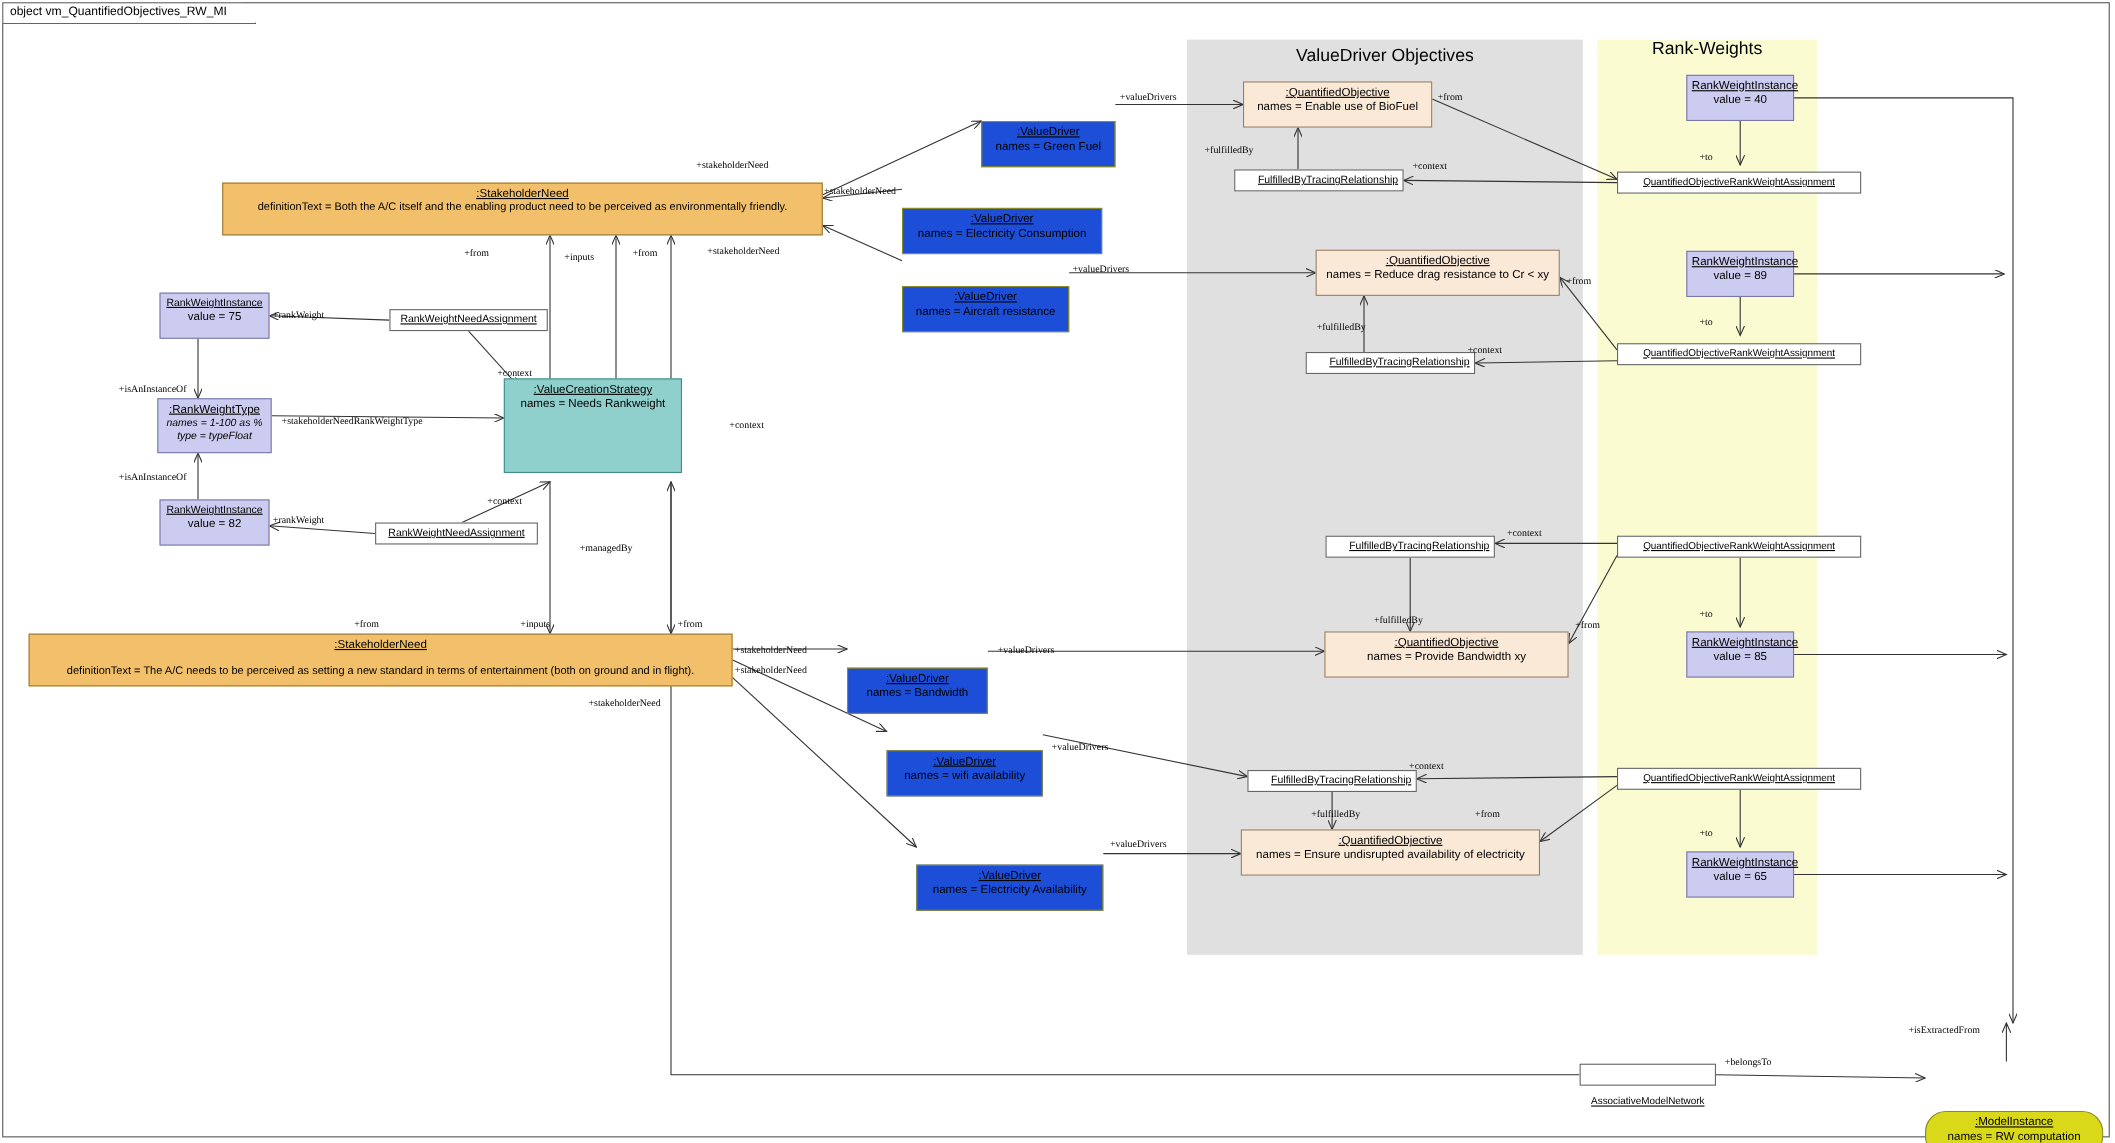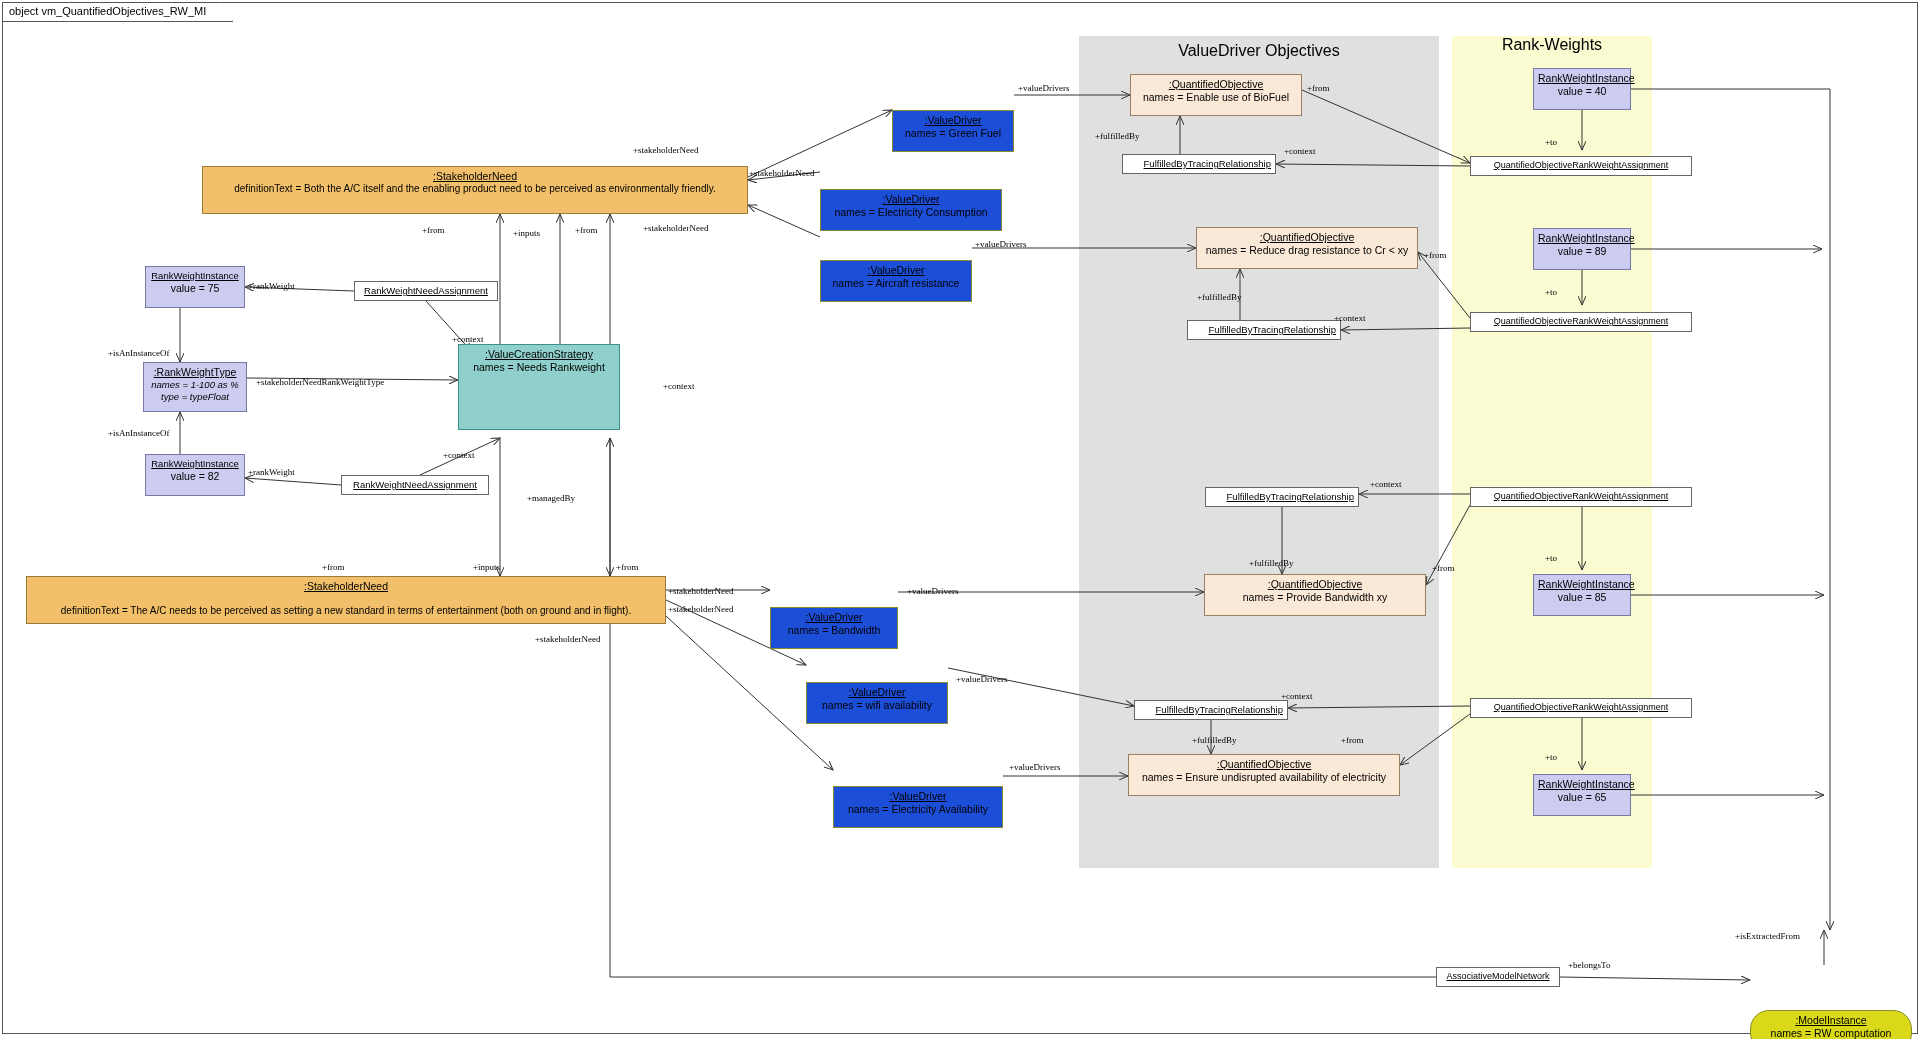--- a/index.html
+++ b/index.html
@@ -265,21 +265,21 @@
     <span class="t">:QuantifiedObjective</span>
     <span class="a">names = Ensure undisrupted availability of electricity</span>
   </div>
 
   <div class="node rw" style="left:1533px;top:774px;width:98px;height:42px;">
     <span class="t">RankWeightInstance</span>
     <span class="a">value = 65</span>
   </div>
 
   <div class="node rwa" style="left:1436px;top:967px;width:124px;height:20px;padding-top:3px;">
-    <span class="t" style="font-size:9px;">AssociativeModelNetwork</span>
+    <span class="t" style="font-size:9px;margin-top:25px;">AssociativeModelNetwork</span>
   </div>
 
   <div class="node mi" style="left:1750px;top:1010px;width:162px;height:42px;border-radius:19px;">
     <span class="t">:ModelInstance</span>
     <span class="a">names = RW computation</span>
   </div>
 
   <div class="lbl" style="left:1018px;top:83px;">+valueDrivers</div>
   <div class="lbl" style="left:1307px;top:83px;">+from</div>
   <div class="lbl" style="left:1545px;top:137px;">+to</div>

